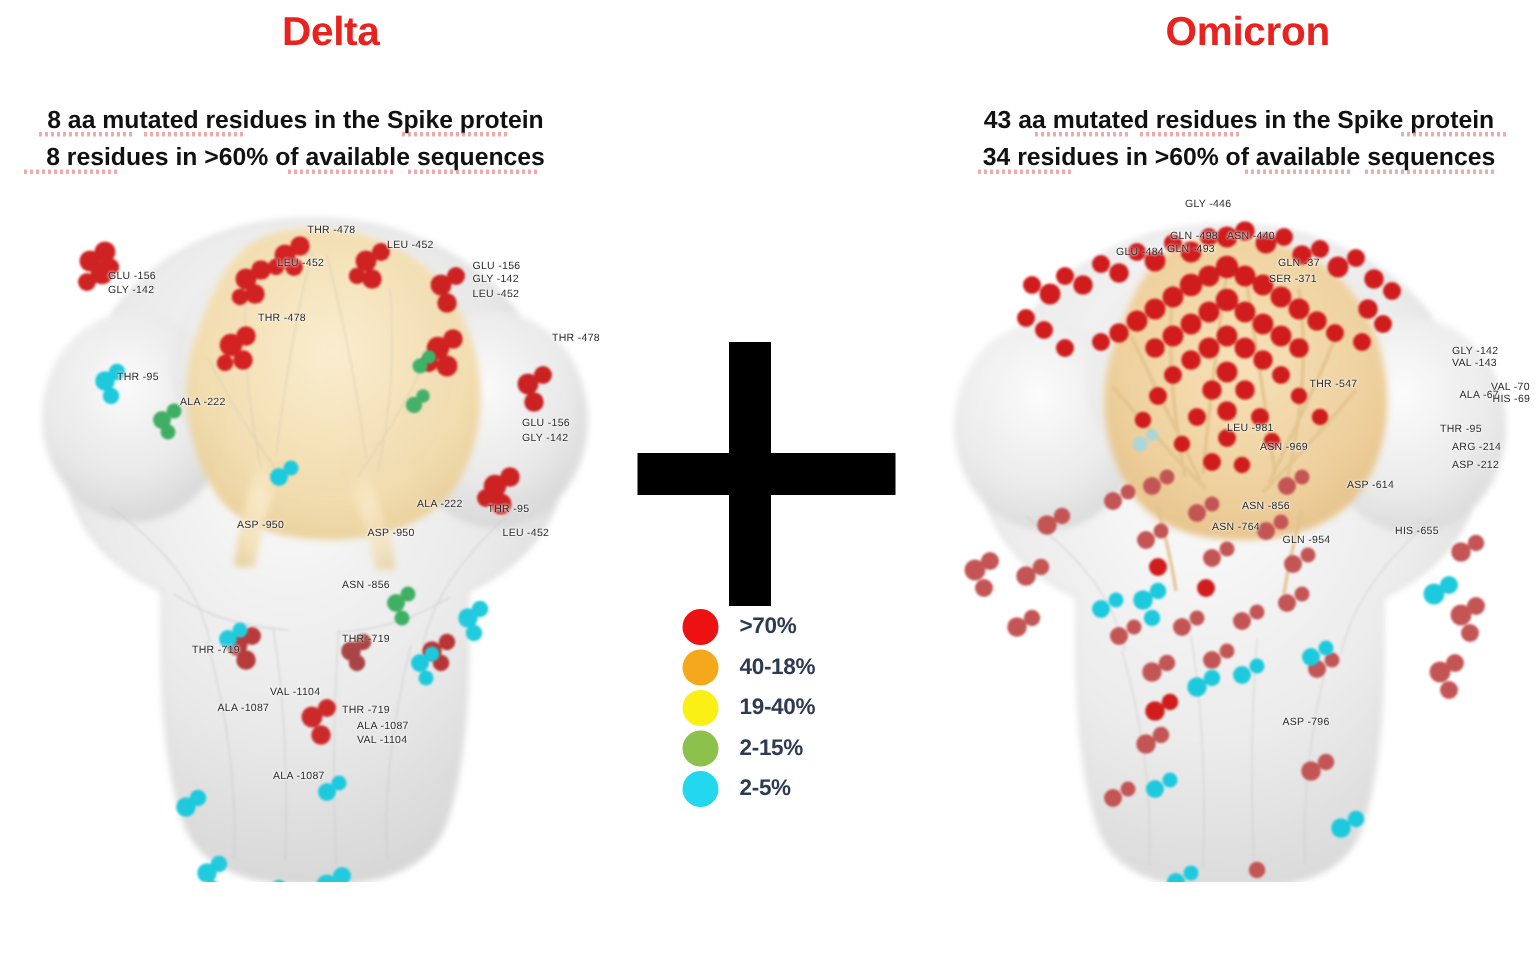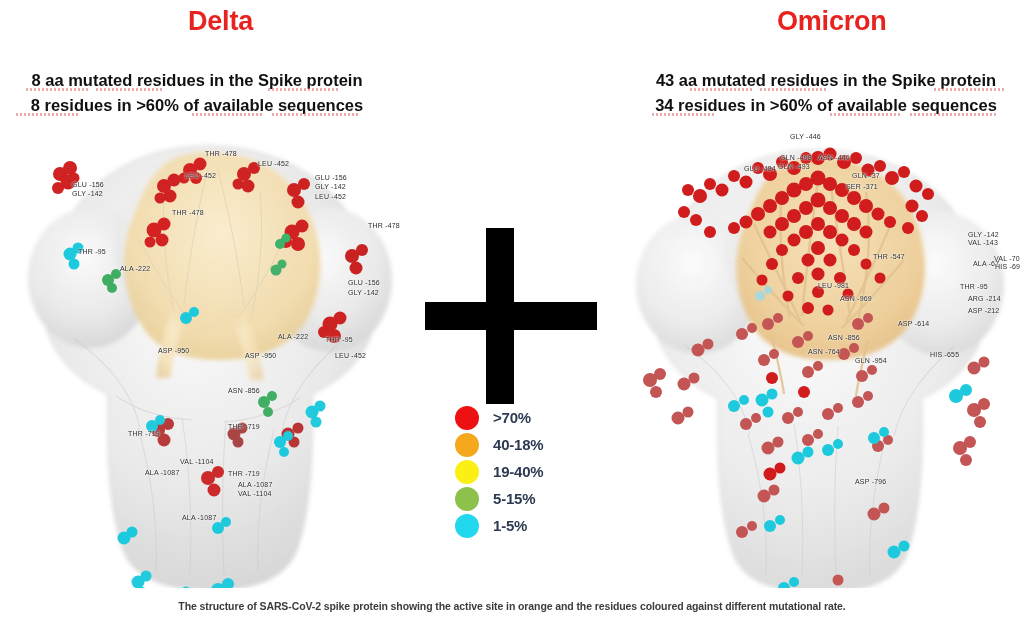--- a/index.html
+++ b/index.html
@@ -650,23 +650,22 @@
       <div class="legend-row">
         <span class="legend-dot" style="background: rgb(245, 168, 28);"></span>
         <span class="legend-text">40-18%</span>
       </div>
       <div class="legend-row">
         <span class="legend-dot" style="background: rgb(250, 240, 21);"></span>
         <span class="legend-text">19-40%</span>
       </div>
       <div class="legend-row">
         <span class="legend-dot" style="background: rgb(140, 193, 76);"></span>
-        <span class="legend-text">5-15%</span>
+        <span class="legend-text">2-15%</span>
       </div>
       <div class="legend-row">
         <span class="legend-dot" style="background: rgb(34, 216, 238);"></span>
-        <span class="legend-text">1-5%</span>
+        <span class="legend-text">2-5%</span>
       </div>
     </div>
 
-  <div id="caption">The structure of SARS-CoV-2 spike protein showing the active site in orange and the residues coloured against different mutational rate.</div>
 
 </div>
 
 </body></html>

